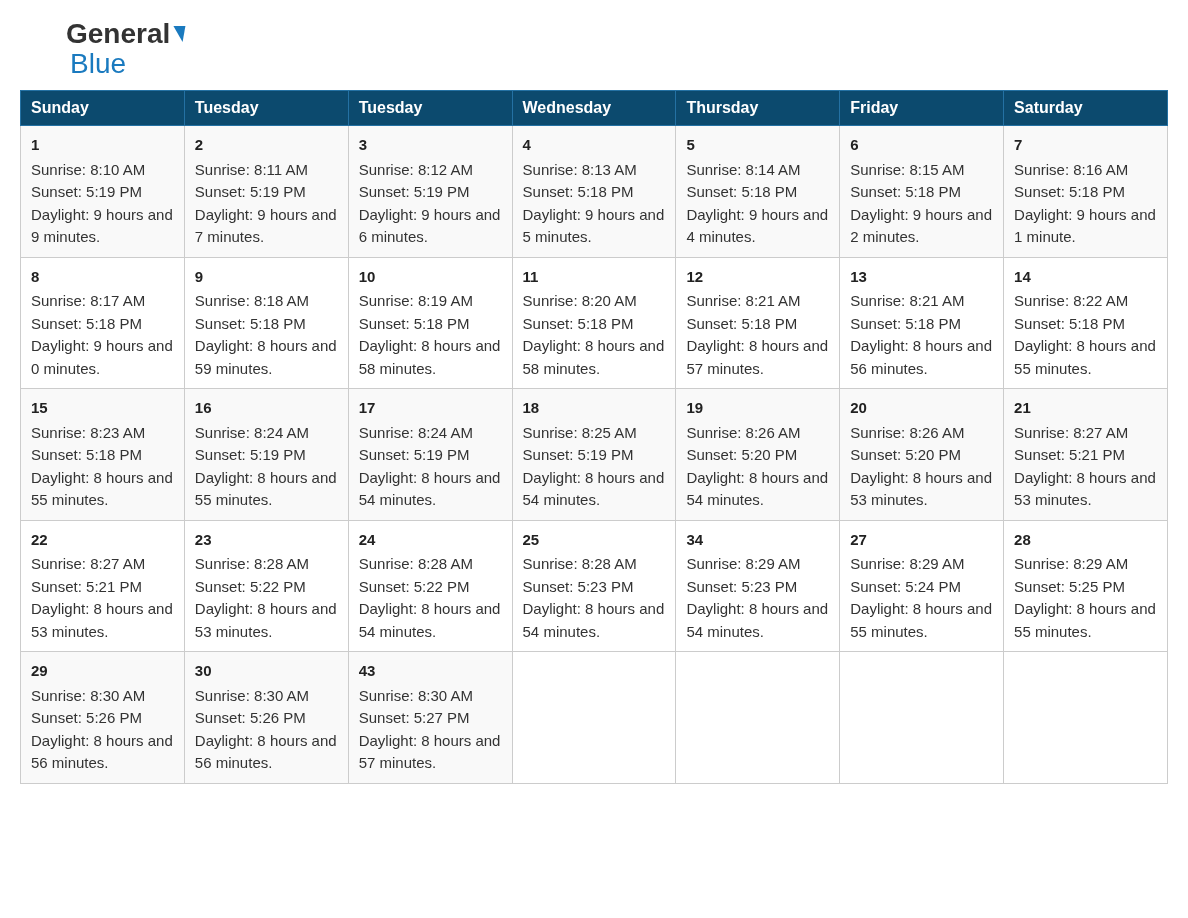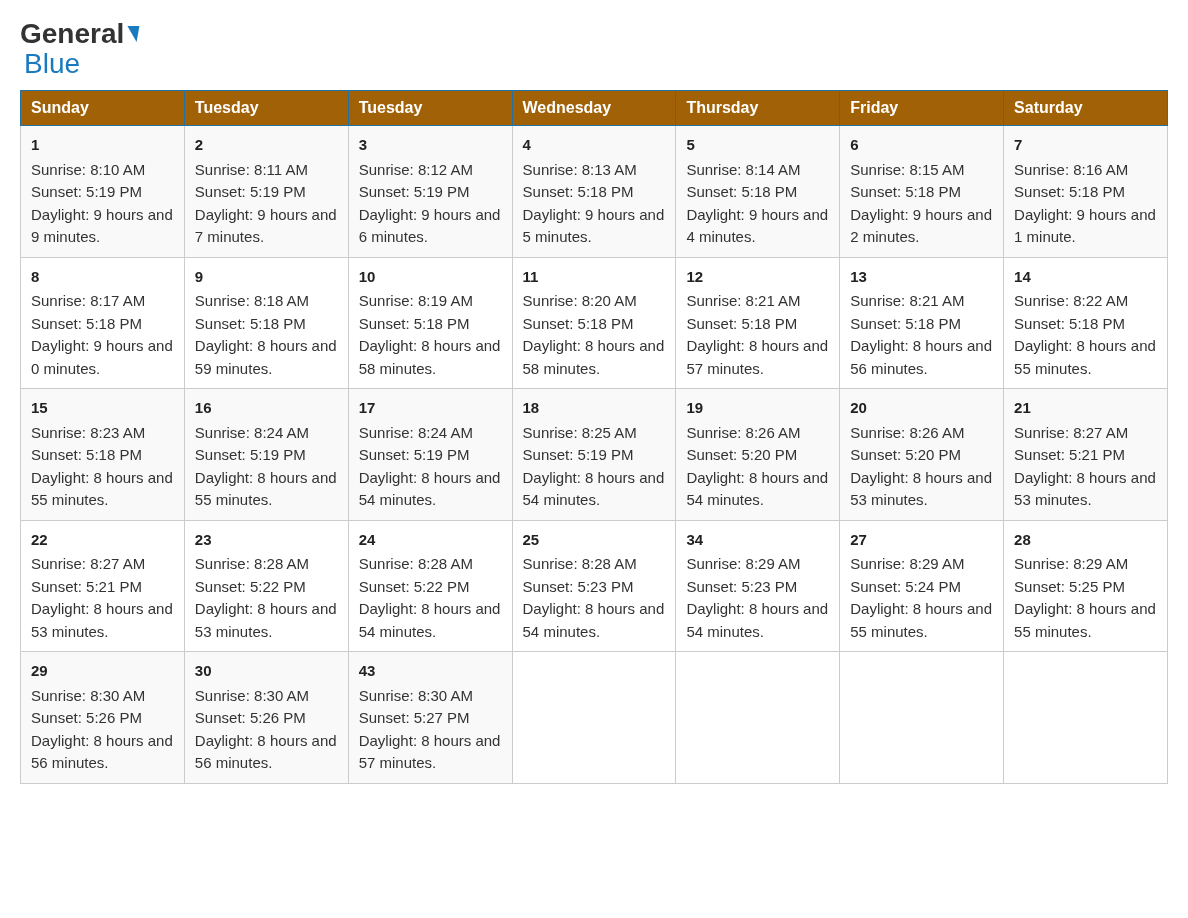--- a/index.html
+++ b/index.html
@@ -8,20 +8,21 @@
       background: #fff;
       padding: 20px;
       width: 1188px;
       min-height: 918px;
     }
     .header {
       display: flex;
       justify-content: space-between;
       align-items: flex-start;
       margin-bottom: 10px;
+      margin-left: 46px;
     }
     .logo {
       display: flex;
       flex-direction: column;
       align-items: flex-start;
     }
     .logo-text {
       font-size: 28px;
       font-weight: bold;
       color: #333;
@@ -59,21 +60,21 @@
       font-size: 22px;
       color: #555;
       margin-top: 4px;
     }
     .calendar {
       width: 100%;
       border-collapse: collapse;
       margin-top: 10px;
     }
     .calendar th {
-      background-color: #a16207;
+      background-color: #0c4a6e;
       color: #fff;
       font-size: 16px;
       font-weight: bold;
       padding: 8px 10px;
       text-align: left;
       border: 1px solid #2471a3;
     }
     .calendar td {
       vertical-align: top;
       padding: 8px 10px;

